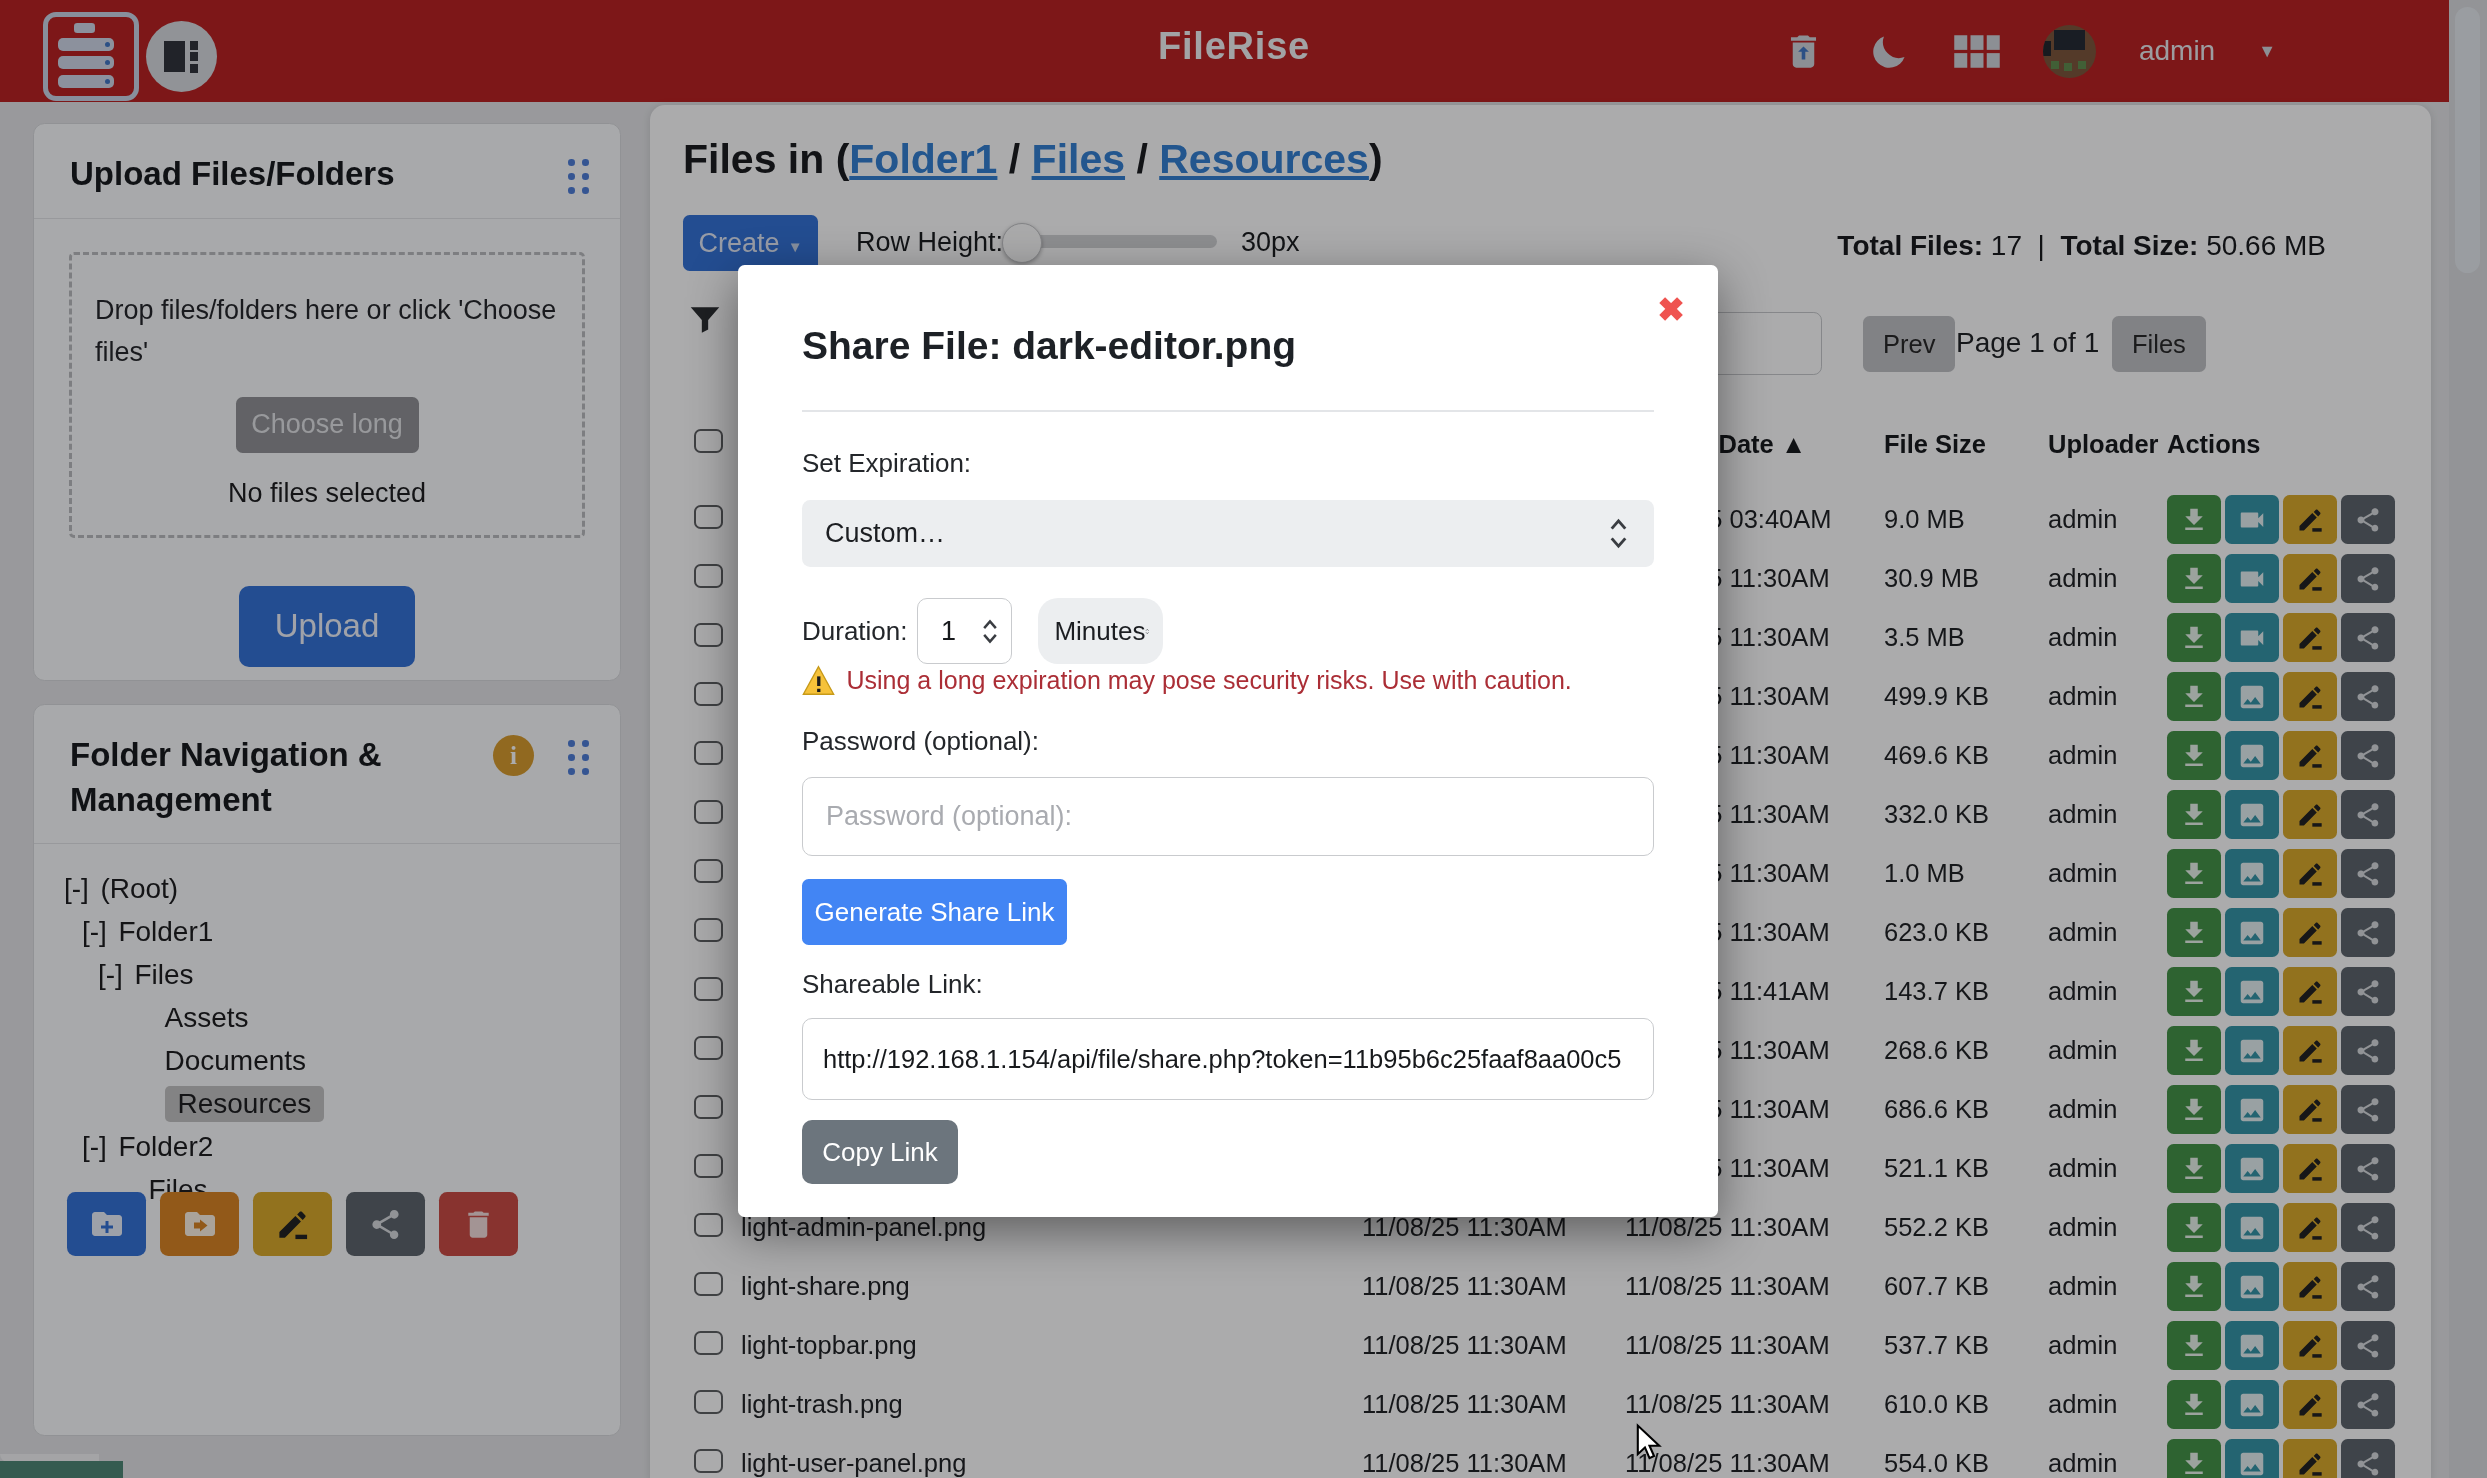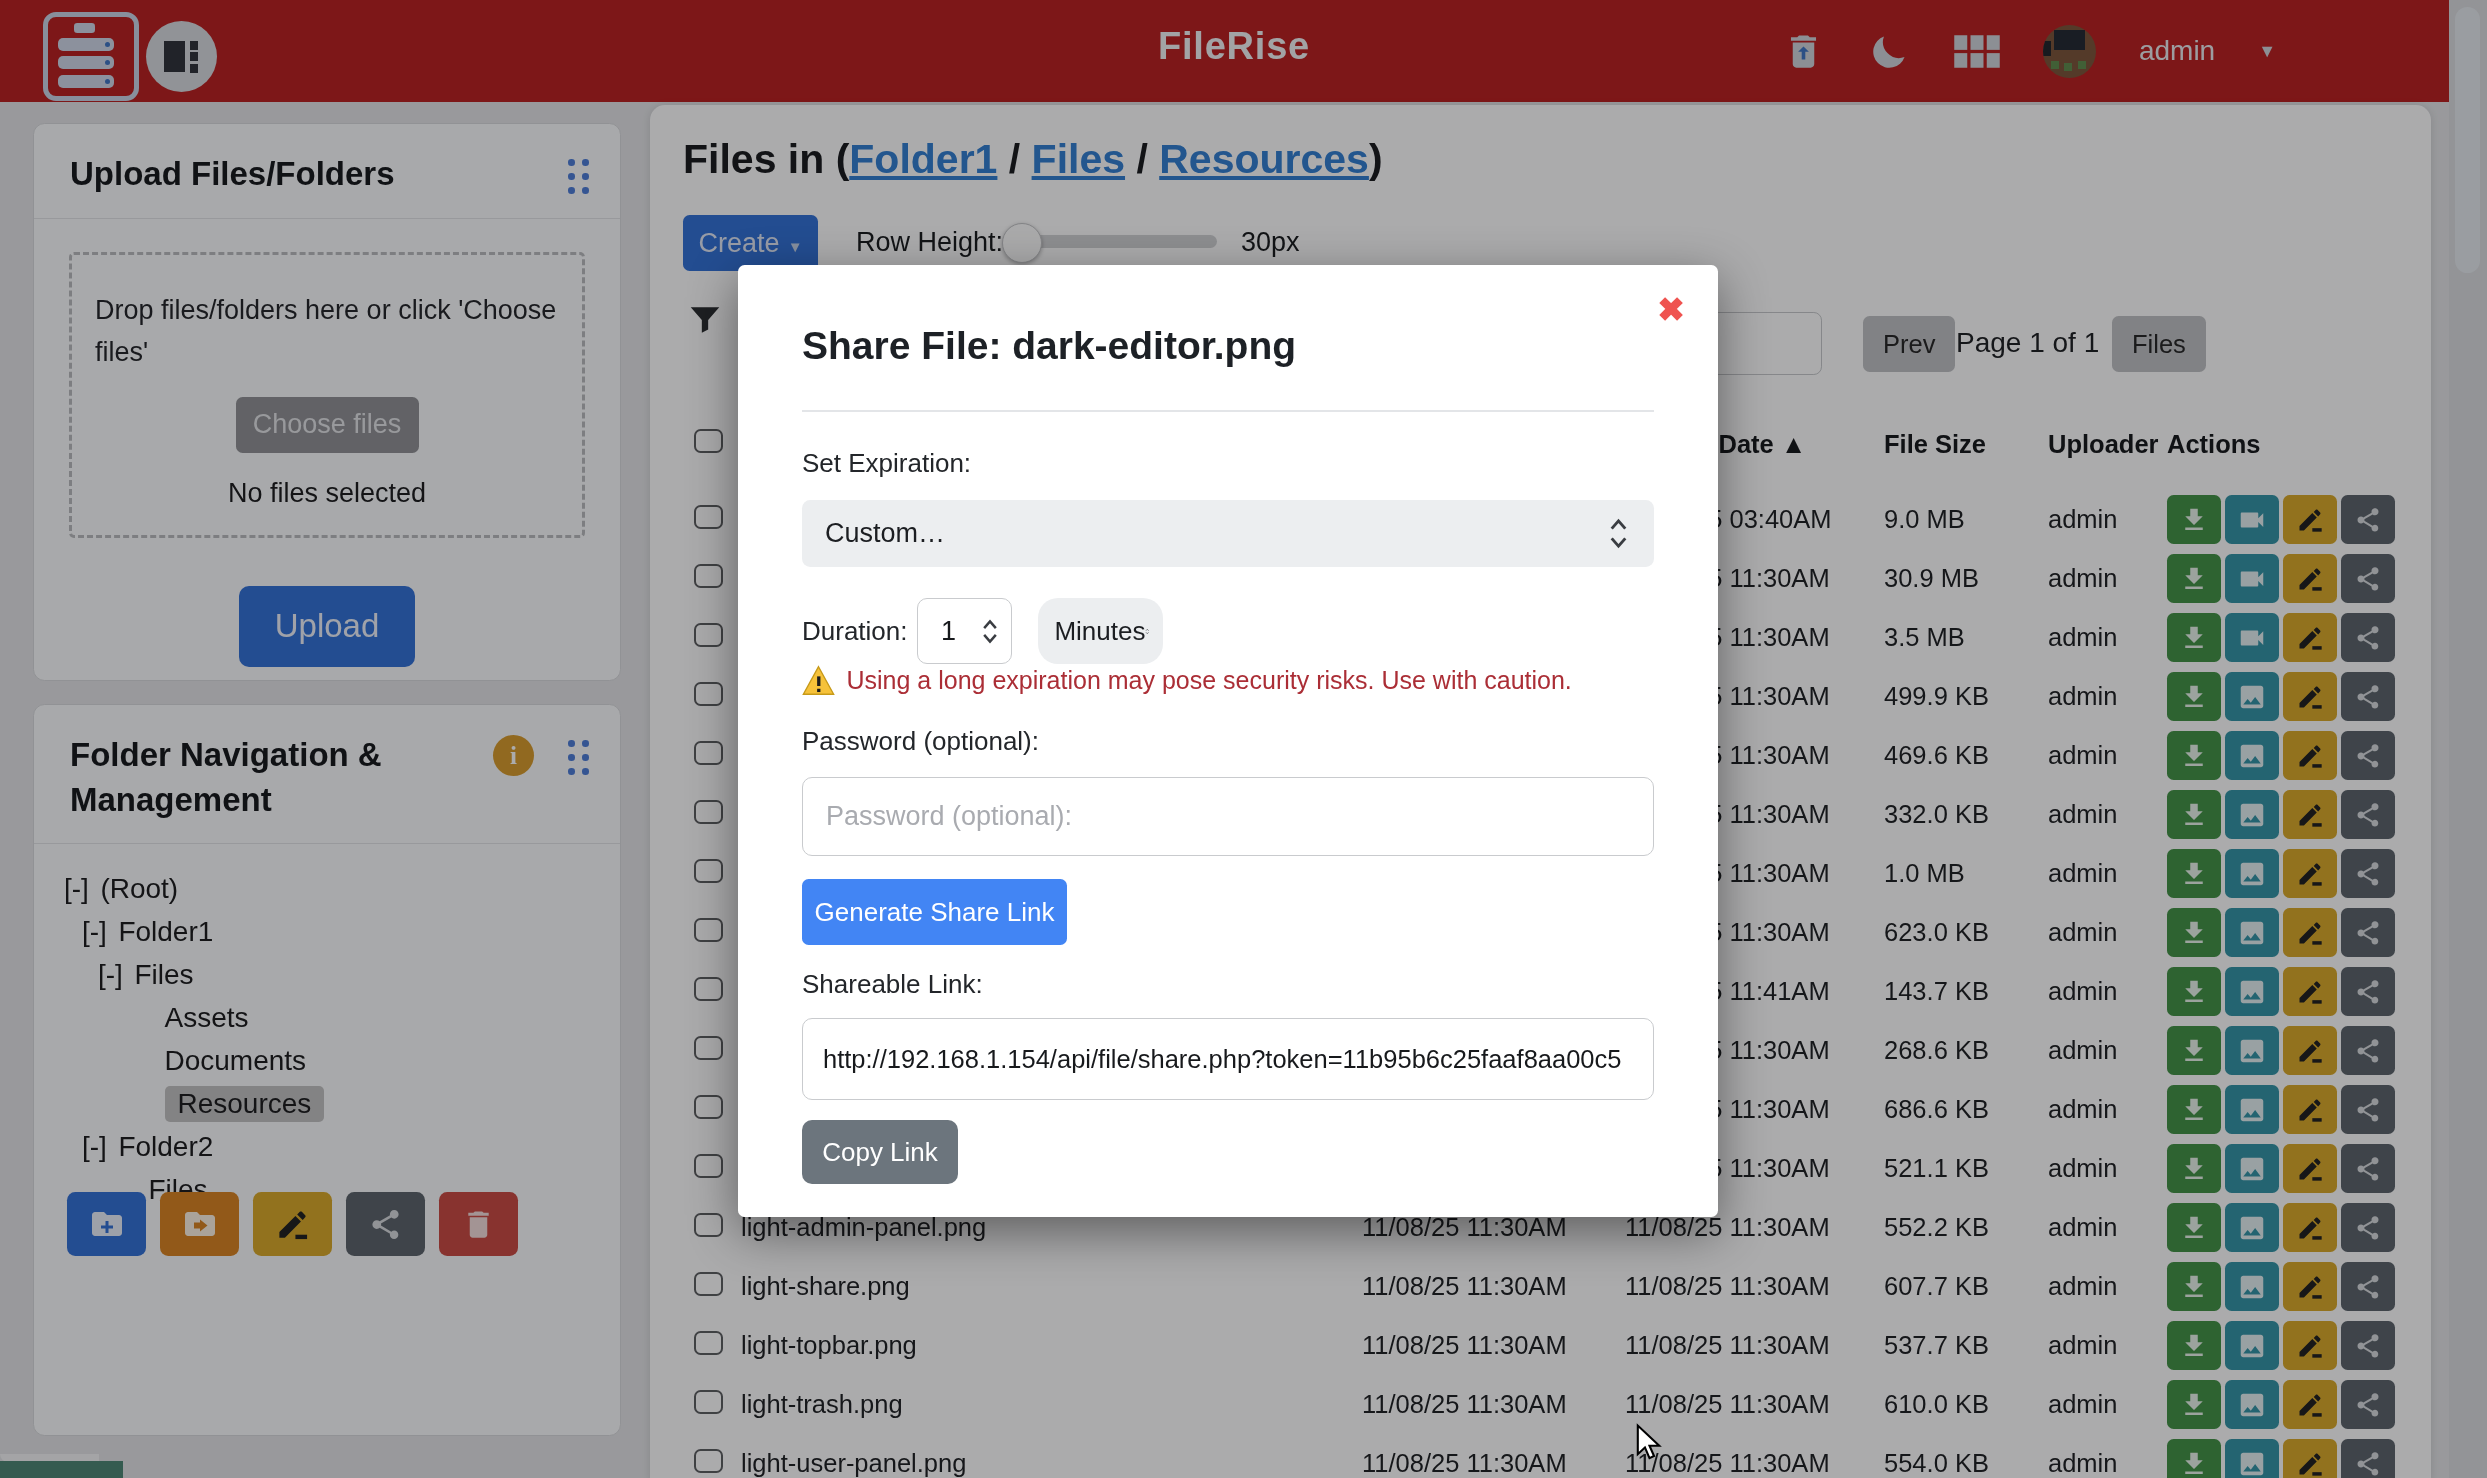--- a/index.html
+++ b/index.html
@@ -188,21 +188,21 @@
         <i></i>
         <i></i>
         <i></i>
         <i></i>
         <i></i>
         <i></i>
       </div>
   </div>
   <div class="dropzone">
     <div class="drop-text">Drop files/folders here or click 'Choose files'</div>
-    <button class="choose-btn">Choose files</button>
+    <button class="choose-btn">Choose long</button>
     <div class="no-files">No files selected</div>
   </div>
   <button class="upload-btn">Upload</button>
 </div>
 
 <div class="panel" id="folder-panel">
   <div class="panel-head">
     <div class="panel-title" style="width:428px">Folder Navigation &amp; Management</div>
     <div class="info-circle">i</div>
     <div class="drag-dots">
@@ -292,20 +292,23 @@
     <span>Files in (</span><a href="#">Folder1</a><span> / </span><a href="#">Files</a><span> / </span><a href="#">Resources</a><span>)</span>
   </div>
   <button class="create-btn">
     <span>Create</span><span class="caret">▼</span>
   </button>
   <div class="rh-label">Row Height:</div>
   <div class="slider-track">
     <div class="slider-thumb"></div>
   </div>
   <div class="rh-value">30px</div>
+  <div class="totals">
+    <b>Total Files:</b> <span>17</span>&nbsp;&nbsp;<span>|</span>&nbsp;&nbsp;<b>Total Size:</b> <span>50.66 MB</span>
+  </div>
   <div class="filter-ic">
     <svg width="38" height="38" viewBox="0 0 24 24" fill="#26282b">
         <path d="M3 4h18l-7 8v6l-4 2v-8L3 4z"></path>
       </svg>
   </div>
   <input class="search-input" type="text" style="">
   <button class="pager-btn" id="prev-btn">Prev</button>
   <div class="page-label">Page 1 of 1</div>
   <button class="pager-btn" id="next-btn">Files</button>
 

